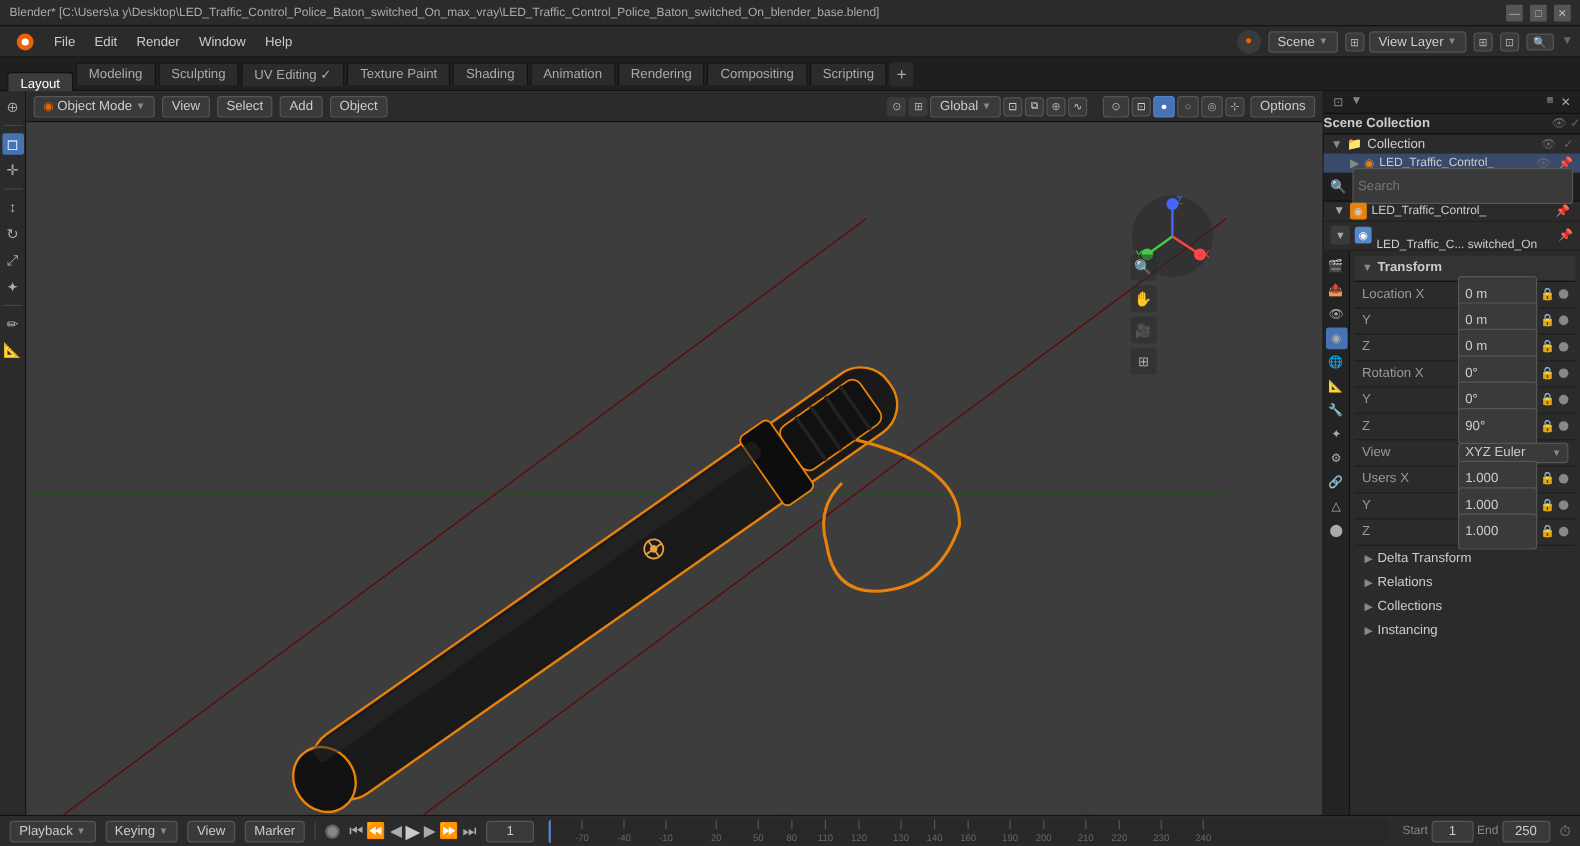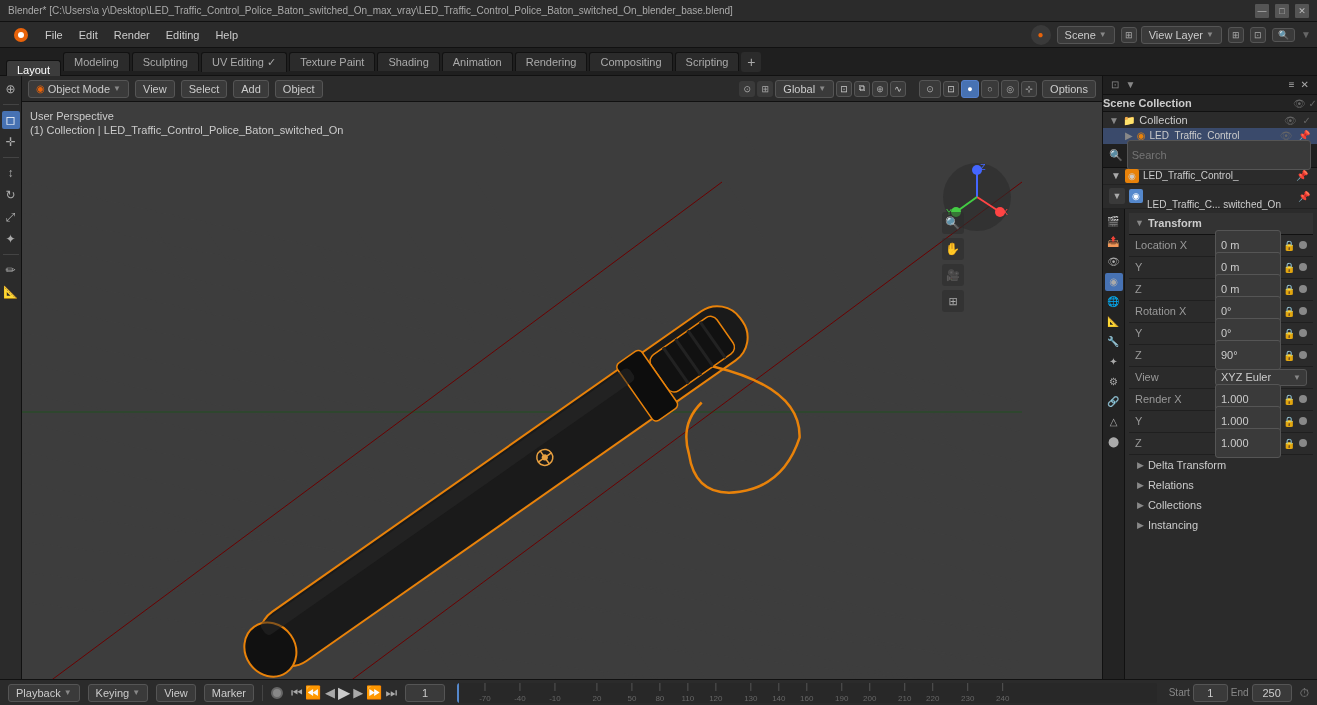--- a/index.html
+++ b/index.html
@@ -349,21 +349,21 @@
 <div id="menu-bar">
   <div class="menu-item">
     <svg width="16" height="16" viewBox="0 0 16 16" style="vertical-align:middle">
       <circle cx="8" cy="8" r="7" fill="#e8630a"></circle>
       <circle cx="8" cy="8" r="3" fill="#fff"></circle>
     </svg>
   </div>
   <div class="menu-item">File</div>
   <div class="menu-item">Edit</div>
   <div class="menu-item">Render</div>
-  <div class="menu-item">Editing</div>
+  <div class="menu-item">Window</div>
   <div class="menu-item">Help</div>
   <div style="margin-left:auto; display:flex; align-items:center; gap:6px;">
     <div style="width:20px;height:20px;background:#3a3a3a;border-radius:50%;display:flex;align-items:center;justify-content:center;font-size:10px;color:#e8630a;cursor:pointer;">●</div>
     <div class="bb-btn">
       <span>Scene</span>
       <span class="dropdown-arrow">▼</span>
     </div>
     <div style="display:flex;align-items:center;gap:4px;">
       <div style="background:#3a3a3a;border:1px solid #555;border-radius:3px;width:16px;height:16px;display:flex;align-items:center;justify-content:center;cursor:pointer;font-size:9px;color:#aaa;">⊞</div>
       <div class="bb-btn">
@@ -542,24 +542,20 @@
           <text x="11" y="15" text-anchor="middle" fill="#aaa" font-size="12">🔍</text>
           <rect x="0" y="26" width="22" height="22" rx="3" fill="#2b2b2b88"></rect>
           <text x="11" y="41" text-anchor="middle" fill="#aaa" font-size="12">✋</text>
           <rect x="0" y="52" width="22" height="22" rx="3" fill="#2b2b2b88"></rect>
           <text x="11" y="67" text-anchor="middle" fill="#aaa" font-size="11">🎥</text>
           <rect x="0" y="78" width="22" height="22" rx="3" fill="#2b2b2b88"></rect>
           <text x="11" y="93" text-anchor="middle" fill="#aaa" font-size="11">⊞</text>
         </g>
       </svg>
 
-      <div id="viewport-info">
-        <div style="color:#ccc;font-size:11px;">User Perspective</div>
-        <div style="color:#ccc;font-size:11px;margin-top:2px;">(1) Collection | LED_Traffic_Control_Police_Baton_switched_On</div>
-      </div>
 
     </div>
   </div>
 
   <div id="right-panel">
 
     <div id="right-panel-header">
       <span style="font-size:10px;color:#888;">⊡</span>
       <span style="font-size:10px;color:#888;">▼</span>
       <span style="flex:1;"></span>
@@ -688,21 +684,21 @@
 
           <div class="prop-row">
             <span class="prop-label">View</span>
             <div class="prop-select">
               <span>XYZ Euler</span>
               <span class="dropdown-arrow">▼</span>
             </div>
           </div>
 
           <div class="prop-row">
-            <span class="prop-label">Render X</span>
+            <span class="prop-label">Users X</span>
             <div class="prop-value">
               <span>1.000</span>
             </div>
             <span class="prop-lock">🔒</span>
             <div class="prop-dot"></div>
           </div>
 
           <div class="prop-row">
             <span class="prop-label">Y</span>
             <div class="prop-value">

